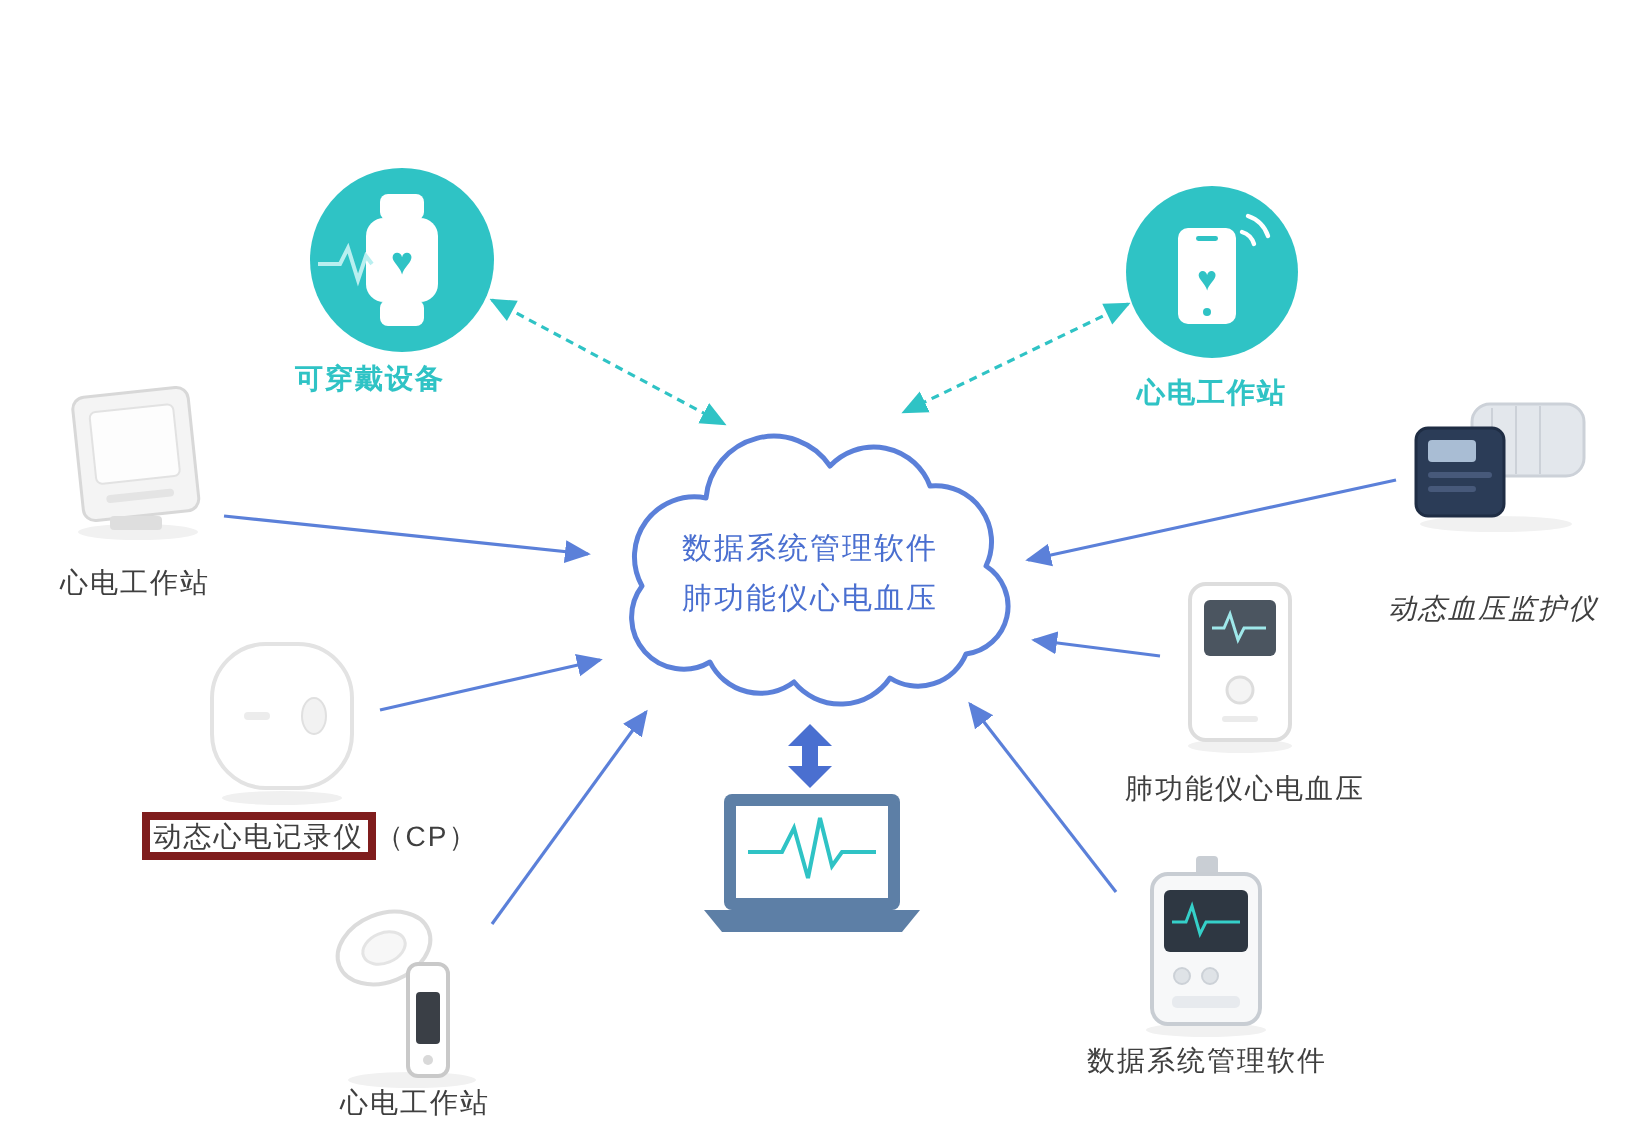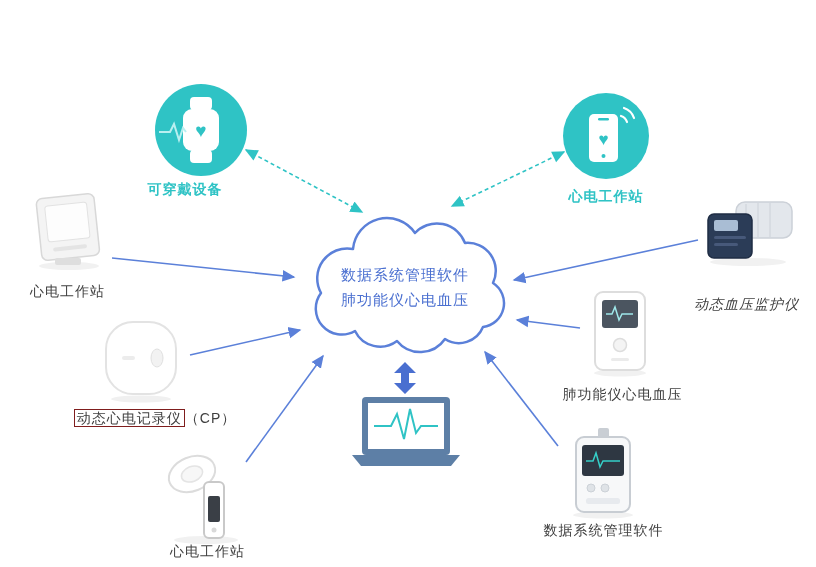--- a/index.html
+++ b/index.html
@@ -23,21 +23,21 @@
   .cloud-text{
     position:absolute;
     left:305px;top:262px;width:200px;
     text-align:center;
     color:#4a6fd0;
     font-size:15px;
     line-height:25px;
     letter-spacing:1px;
     z-index:4;
   }
-  .boxed{border:1px solid #7f1d1d;padding:0 2px;}
+  .boxed{border:4px solid #7f1d1d;padding:0 2px;}
   svg{display:block;}
 </style>
 </head>
 <body>
 
 <div id="canvas">
 
   <svg class="abs" style="left:0;top:0;z-index:1;" width="816" height="567">
     <defs>
       <marker id="mBlue" viewBox="0 0 10 8" markerWidth="9" markerHeight="8" refX="8" refY="4" orient="auto">

